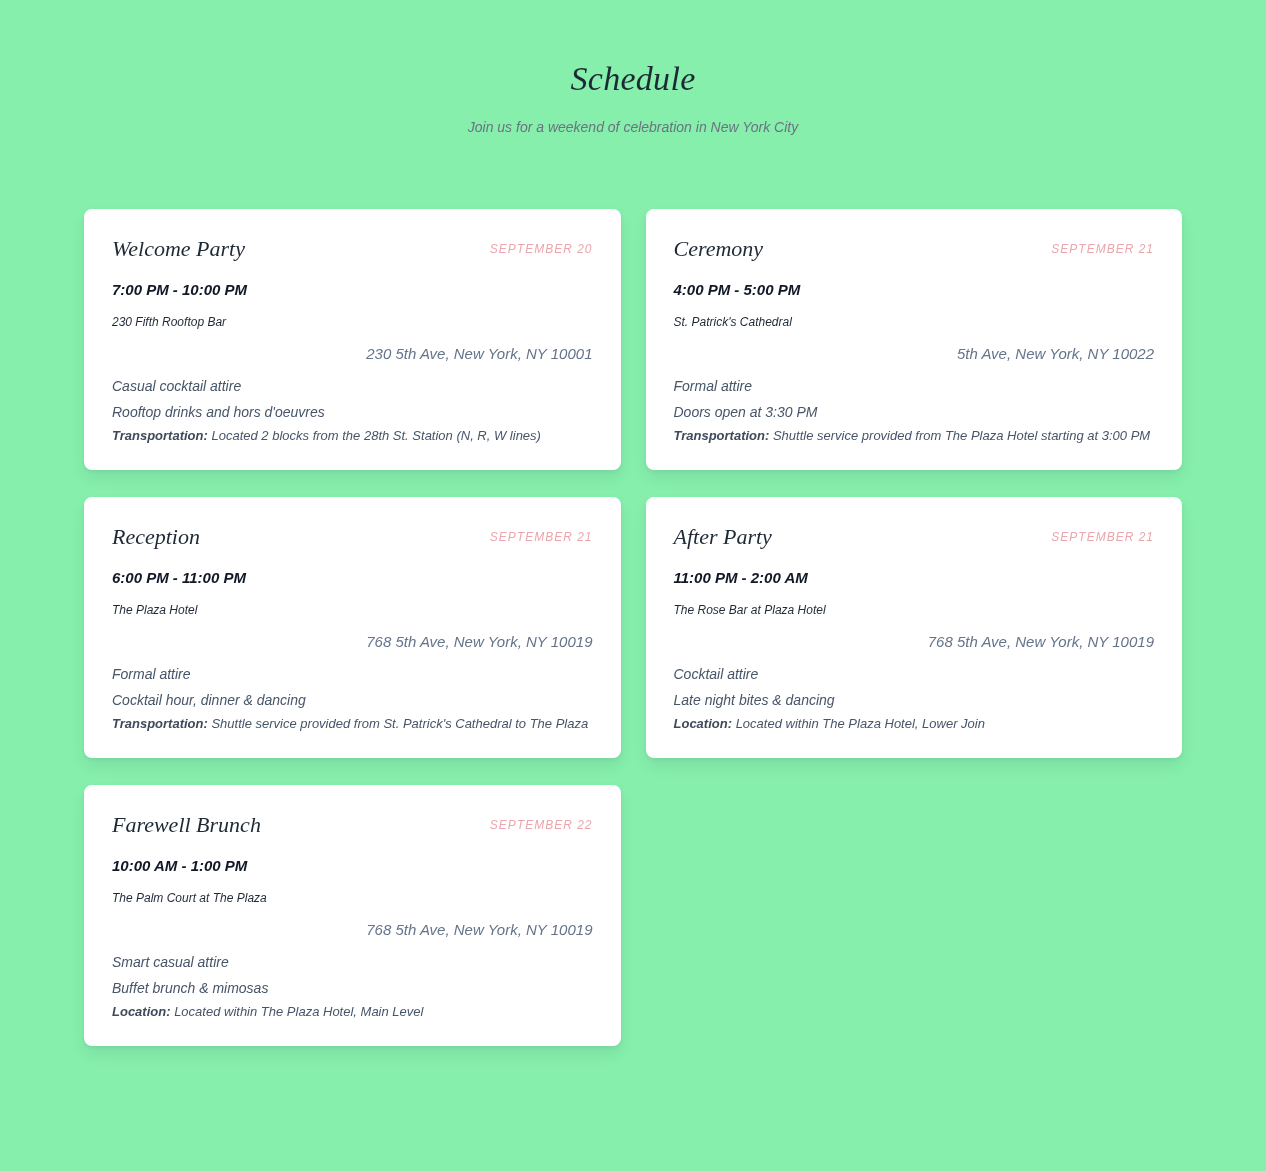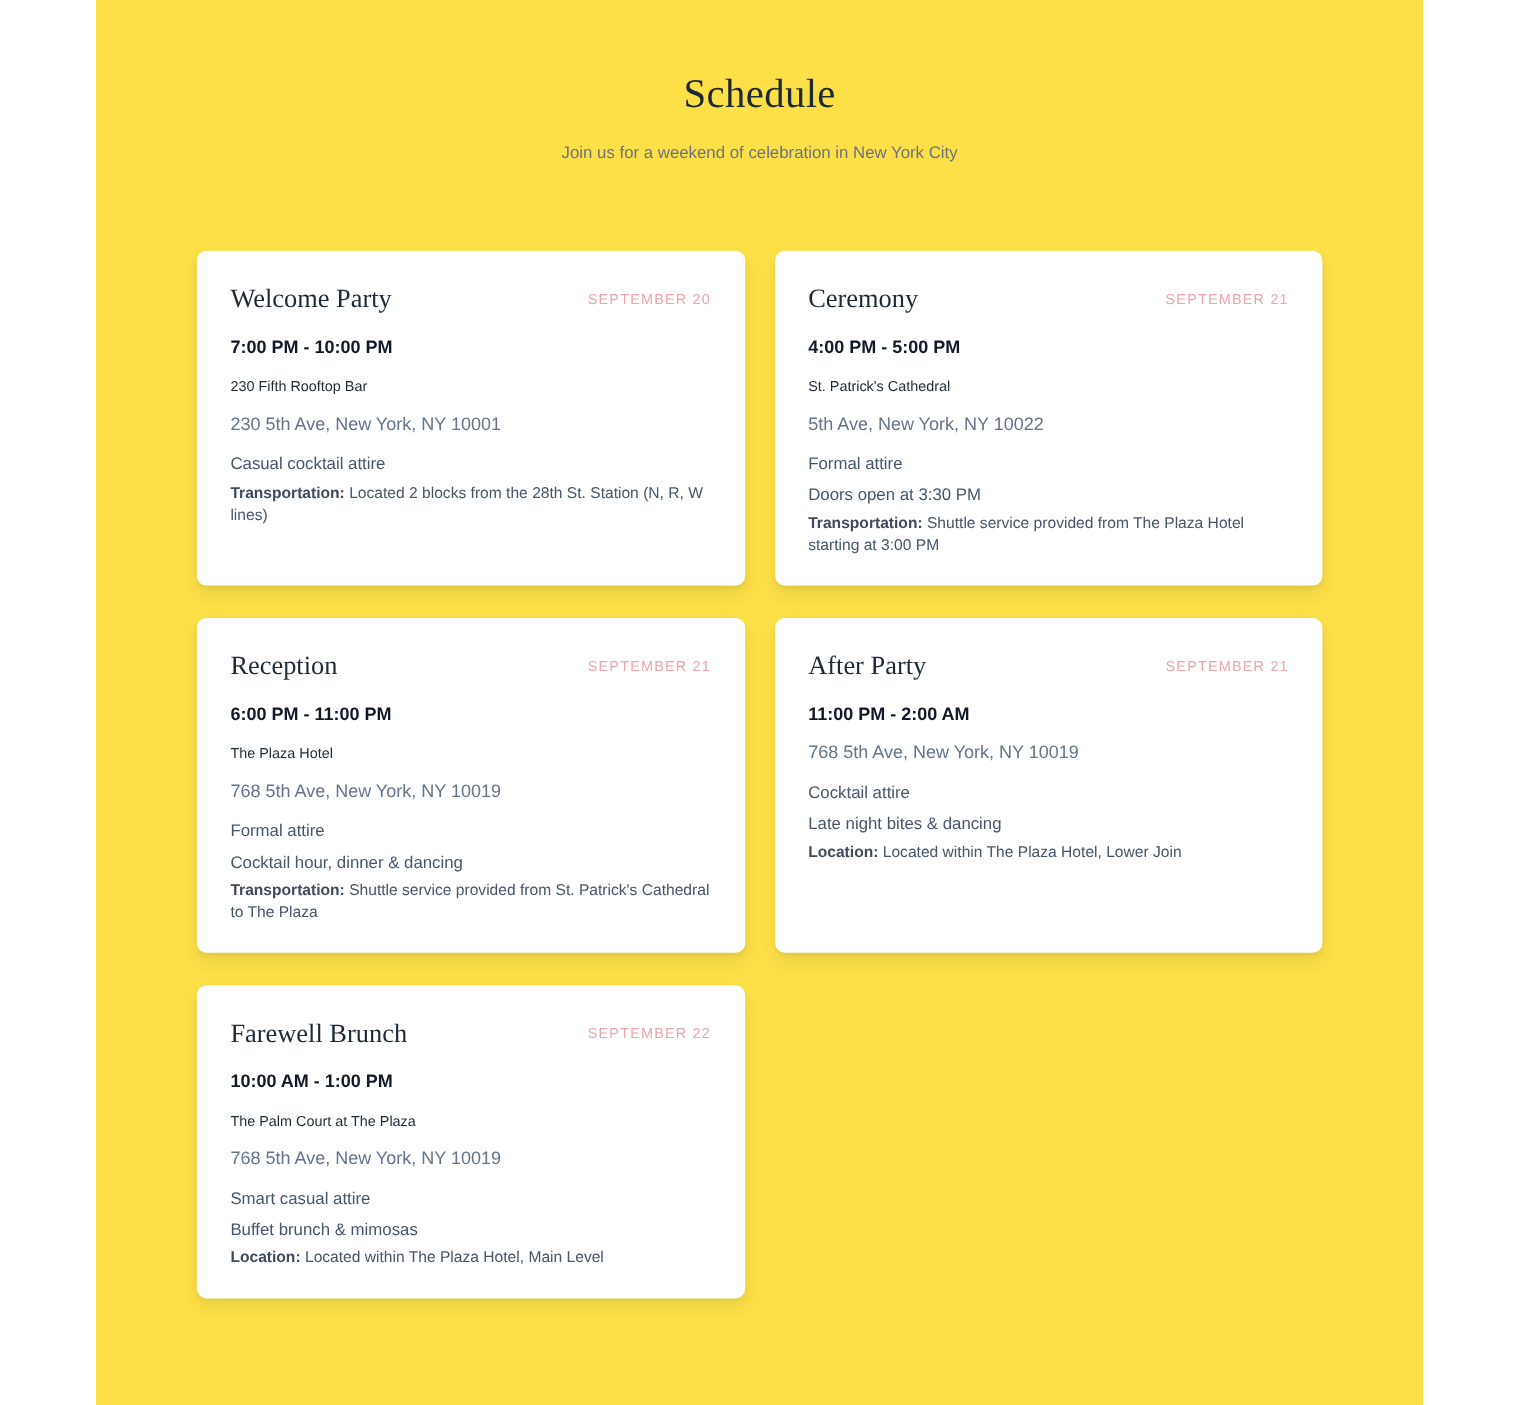--- a/index.html
+++ b/index.html
@@ -4,24 +4,25 @@
 <style>
   * { box-sizing: border-box; }
   html, body {
     margin: 0;
     padding: 0;
     background: #ffffff;
     font-family: "Liberation Sans", sans-serif;
     color: #1f2937;
   }
   .page {
-    width: 1106px;
+    width: 1266px;
     min-height: 1171px;
     margin: 0 auto;
-    background: #fde047;
+    background: #86efac;
+    font-style: italic;
   }
   .page-header {
     padding-top: 58px;
     text-align: center;
   }
   .page-title {
     font-family: "Liberation Serif", "DejaVu Serif", serif;
     font-size: 34px;
     font-weight: 500;
     line-height: 42px;
@@ -80,20 +81,21 @@
     font-size: 12px;
     line-height: 20px;
     color: #1f2937;
     margin-bottom: 12px;
   }
   .event-address {
     font-size: 15px;
     line-height: 20px;
     color: #64748b;
     margin-bottom: 12px;
+    text-align: right;
   }
   .event-attire {
     font-size: 14px;
     line-height: 20px;
     color: #475569;
     margin-bottom: 6px;
   }
   .event-description {
     font-size: 14px;
     line-height: 20px;
@@ -124,20 +126,21 @@
 
     <section class="event-card">
       <div class="card-header">
         <span class="event-title">Welcome Party</span>
         <span class="event-date">SEPTEMBER 20</span>
       </div>
       <div class="event-time">7:00 PM - 10:00 PM</div>
       <div class="event-venue">230 Fifth Rooftop Bar</div>
       <div class="event-address">230 5th Ave, New York, NY 10001</div>
       <div class="event-attire">Casual cocktail attire</div>
+      <div class="event-description">Rooftop drinks and hors d'oeuvres</div>
       <div class="event-note">
         <span class="note-label">Transportation:</span>
         <span>Located 2 blocks from the 28th St. Station (N, R, W lines)</span>
       </div>
     </section>
 
     <section class="event-card">
       <div class="card-header">
         <span class="event-title">Ceremony</span>
         <span class="event-date">SEPTEMBER 21</span>
@@ -168,20 +171,21 @@
         <span>Shuttle service provided from St. Patrick's Cathedral to The Plaza</span>
       </div>
     </section>
 
     <section class="event-card">
       <div class="card-header">
         <span class="event-title">After Party</span>
         <span class="event-date">SEPTEMBER 21</span>
       </div>
       <div class="event-time">11:00 PM - 2:00 AM</div>
+      <div class="event-venue">The Rose Bar at Plaza Hotel</div>
       <div class="event-address">768 5th Ave, New York, NY 10019</div>
       <div class="event-attire">Cocktail attire</div>
       <div class="event-description">Late night bites &amp; dancing</div>
       <div class="event-note">
         <span class="note-label">Location:</span>
         <span>Located within The Plaza Hotel, Lower Join</span>
       </div>
     </section>
 
     <section class="event-card">

